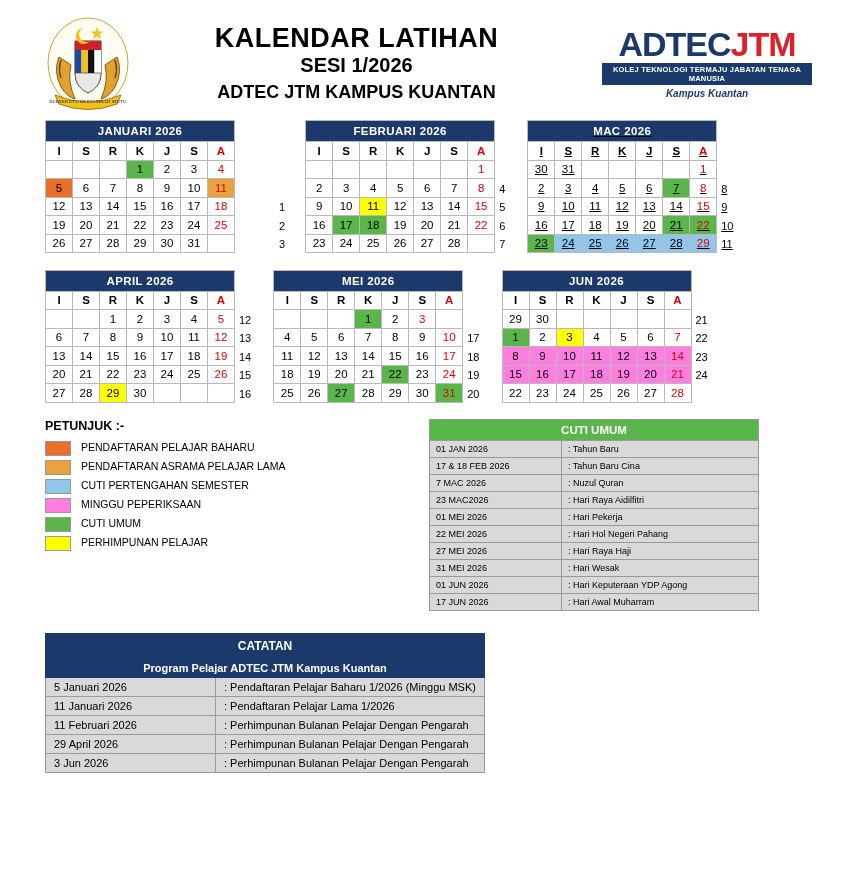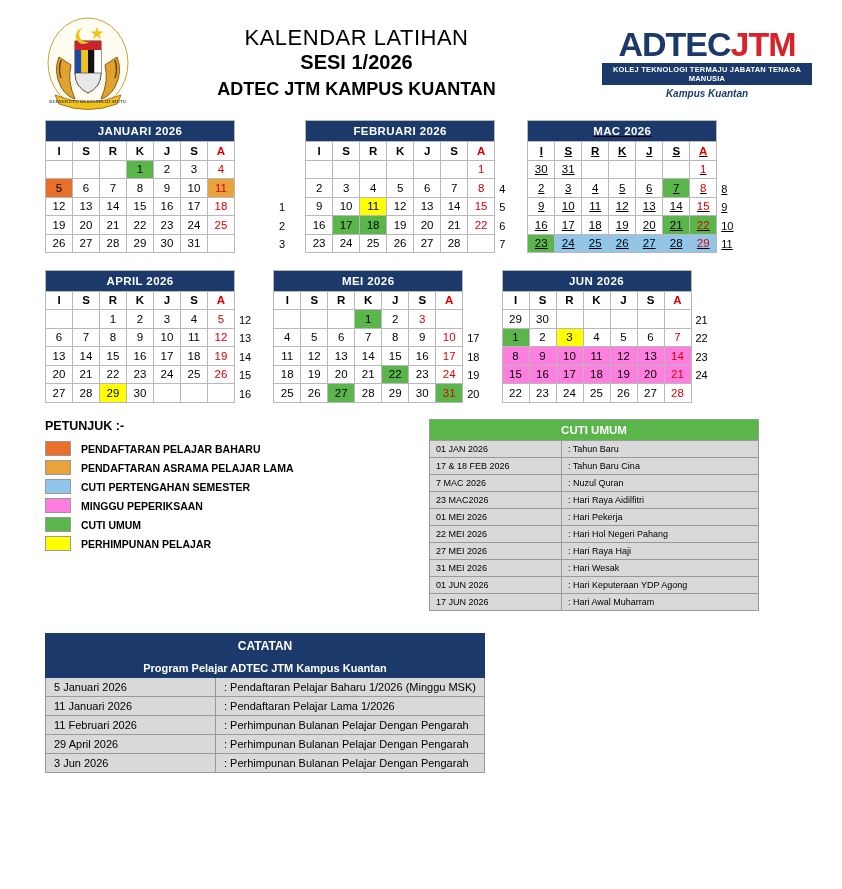--- a/index.html
+++ b/index.html
@@ -13,21 +13,21 @@
     overflow: hidden;
   }
   
   .header {
     display: flex; align-items: center; justify-content: space-between;
     padding: 12px 30px 6px 45px;
     height: 120px;
   }
   .crest { width: 86px; height: 96px; flex: 0 0 86px; position: relative; }
   .title-block { text-align: center; flex: 1 1 auto; margin-left: -20px; }
-  .title-1 { font-size: 22px; font-weight: normal; letter-spacing: .5px; line-height: 1.12; }
+  .title-1 { font-size: 27px; font-weight: bold; letter-spacing: .5px; line-height: 1.12; }
   .title-2 { font-size: 20px; font-weight: bold; line-height: 1.25; }
   .title-3 { font-size: 18px; font-weight: bold; margin-top: 4px; }
   .logo { width: 210px; text-align: center; flex: 0 0 210px; }
   .logo-main { font-size: 34px; font-weight: bold; color:#1b3a6b; letter-spacing:-1px; line-height:1; }
   .logo-main .jtm { color:#d8232a; }
   .logo-sub {
     background:#1b3a6b; color:#fff; font-size:7.5px; font-weight:bold;
     padding:2px 4px; margin-top:2px; letter-spacing:.2px;
   }
   .logo-campus { color:#1b3a6b; font-size:10px; font-weight:bold; margin-top:3px; font-style:italic; }
@@ -54,21 +54,21 @@
   .c-tan    { background:#e8a33d; }
   .c-blue   { background:#8fc6ea; }
   .c-pink   { background:#ff7fe0; }
   .c-green  { background:#5ab54a; }
   .c-yellow { background:#ffff00; }
 
   
   .lower { display:flex; padding: 16px 45px 0 45px; gap: 24px; }
   .legend { width: 360px; }
   .legend-title { font-size:12.5px; font-weight:bold; margin-bottom:8px; }
-  .legend-item { display:flex; align-items:center; margin-bottom:4px;font-weight:bold; }
+  .legend-item { display:flex; align-items:flex-start; margin-bottom:4px; }
   .legend-swatch { width:26px; height:15px; border:1px solid #999; margin-right:10px; flex:0 0 26px; }
   .legend-label { font-size:10.5px; }
 
   
   .cuti { width: 330px; border-collapse: collapse; }
   .cuti .ct-head {
     background:#5ab54a; color:#fff; font-weight:bold; text-align:center;
     font-size:11.5px; padding:4px 0; border:1px solid #9a9a9a;
   }
   .cuti td { border:1px solid #9a9a9a; font-size:9px; padding:3px 6px; background:#d9d9d9; }

